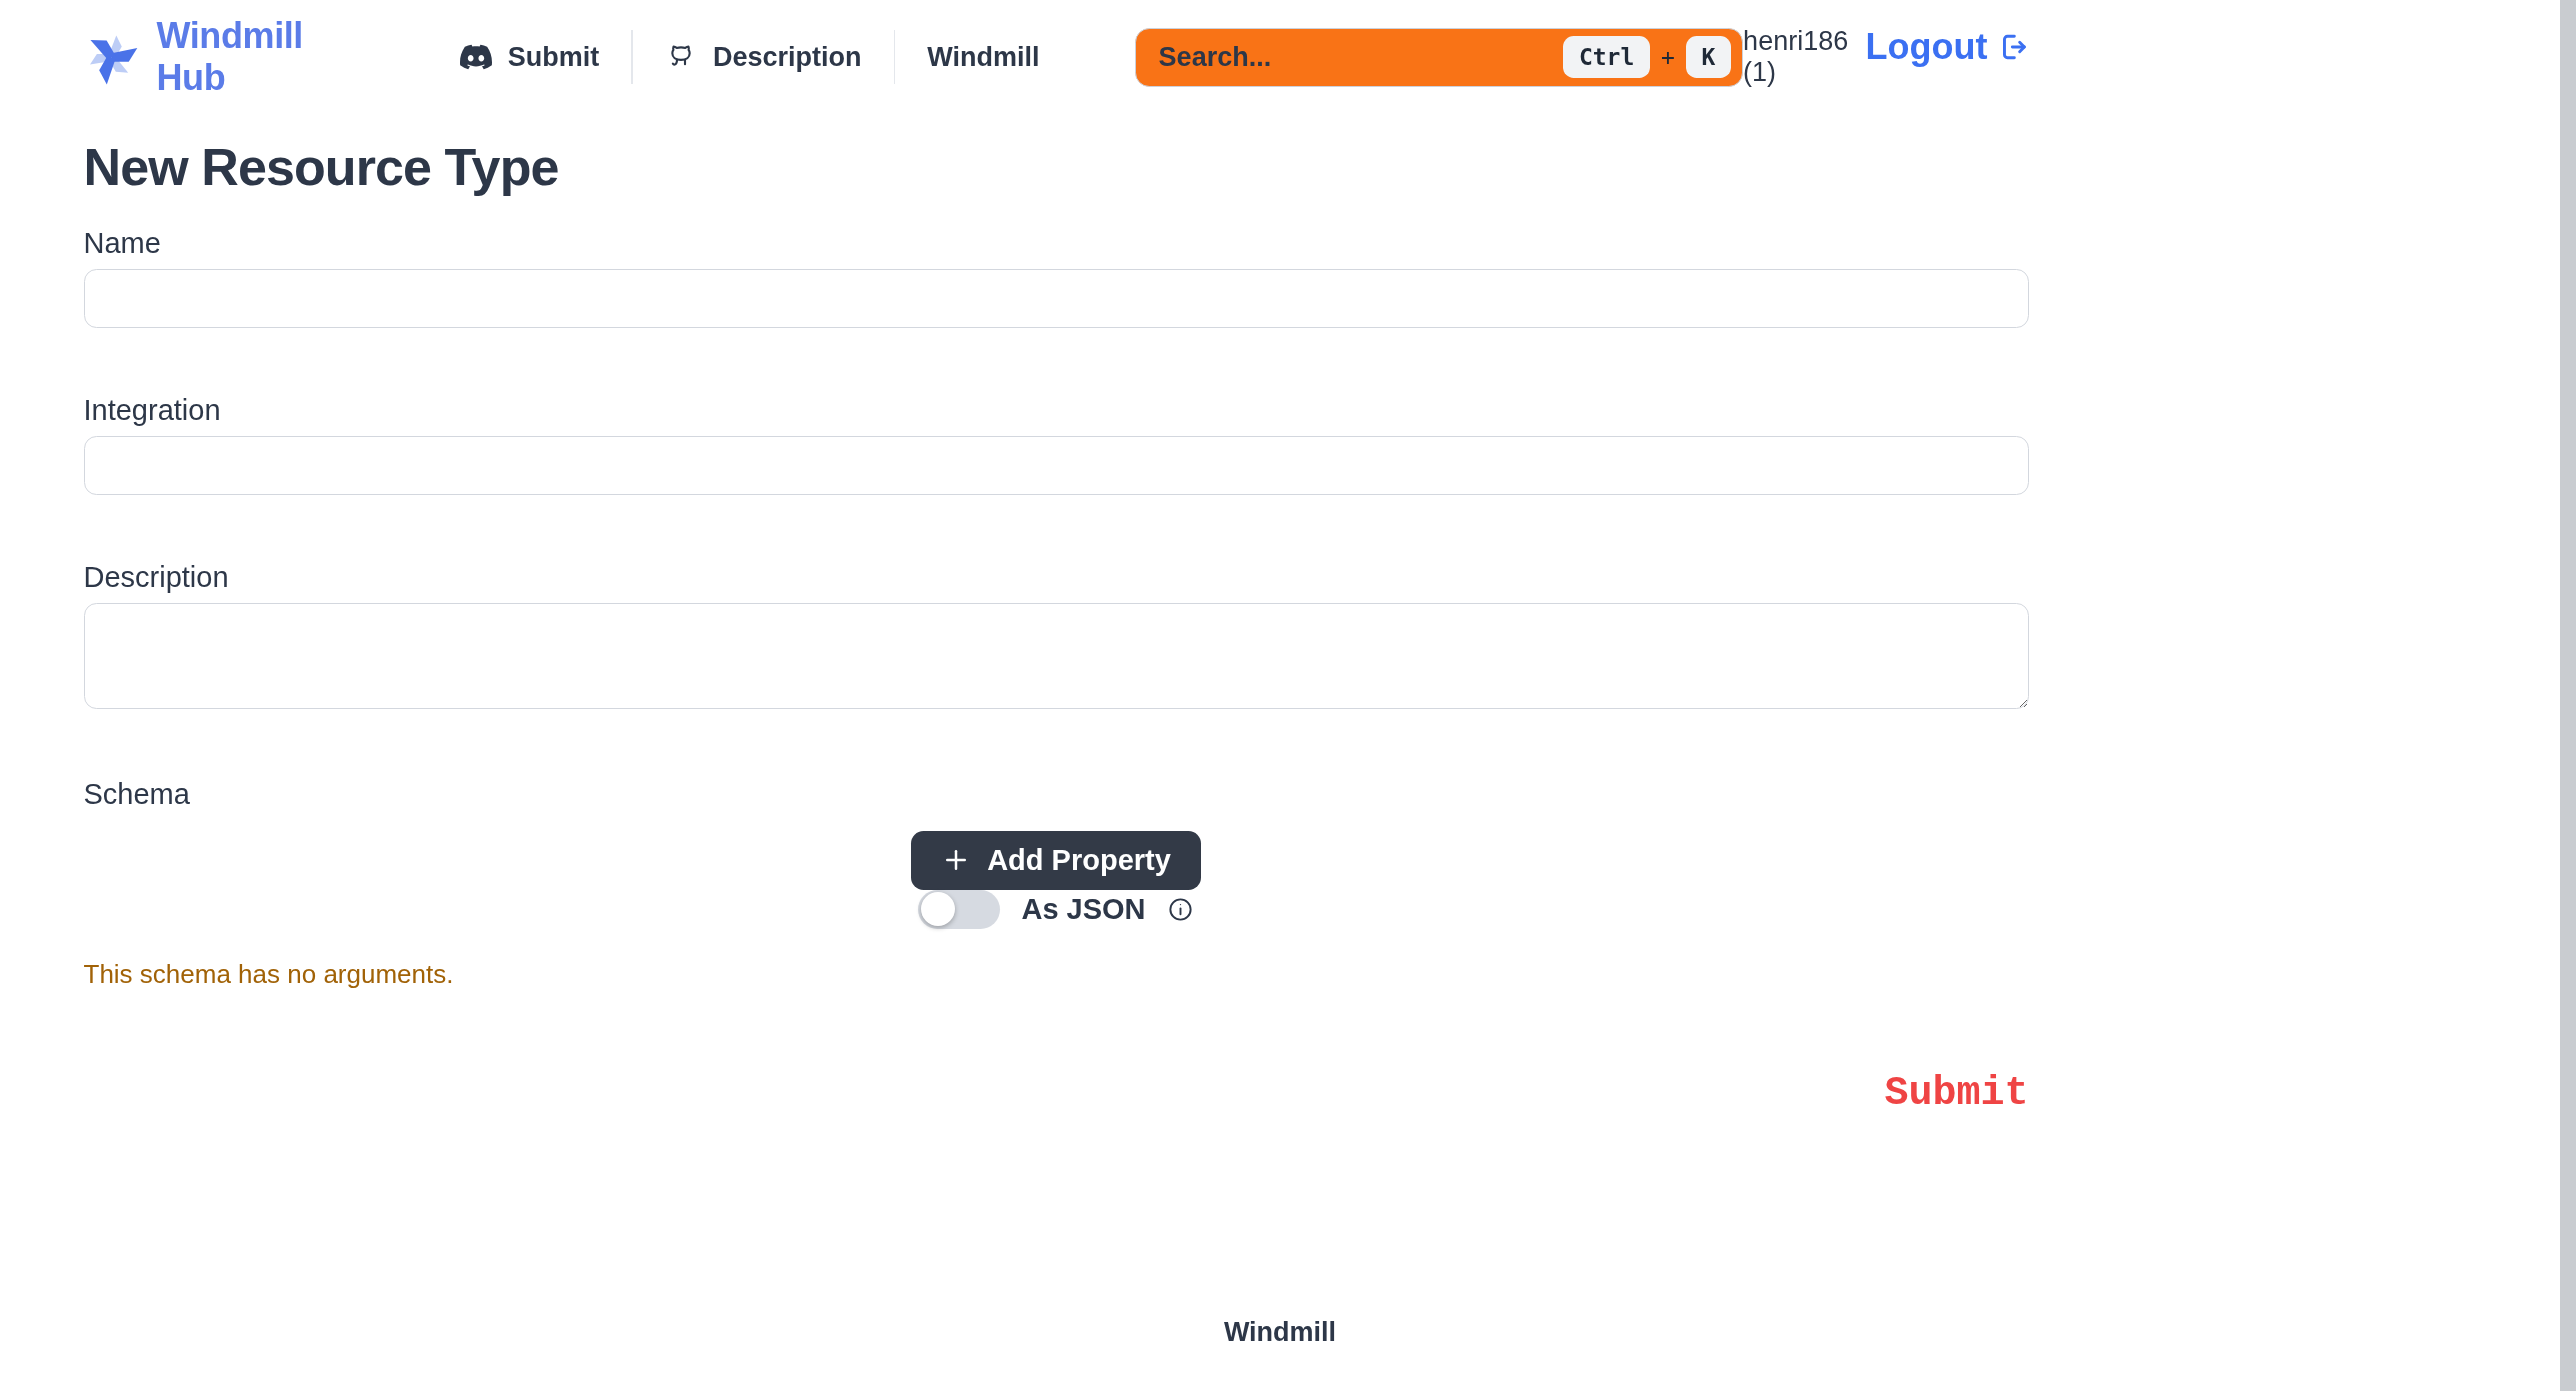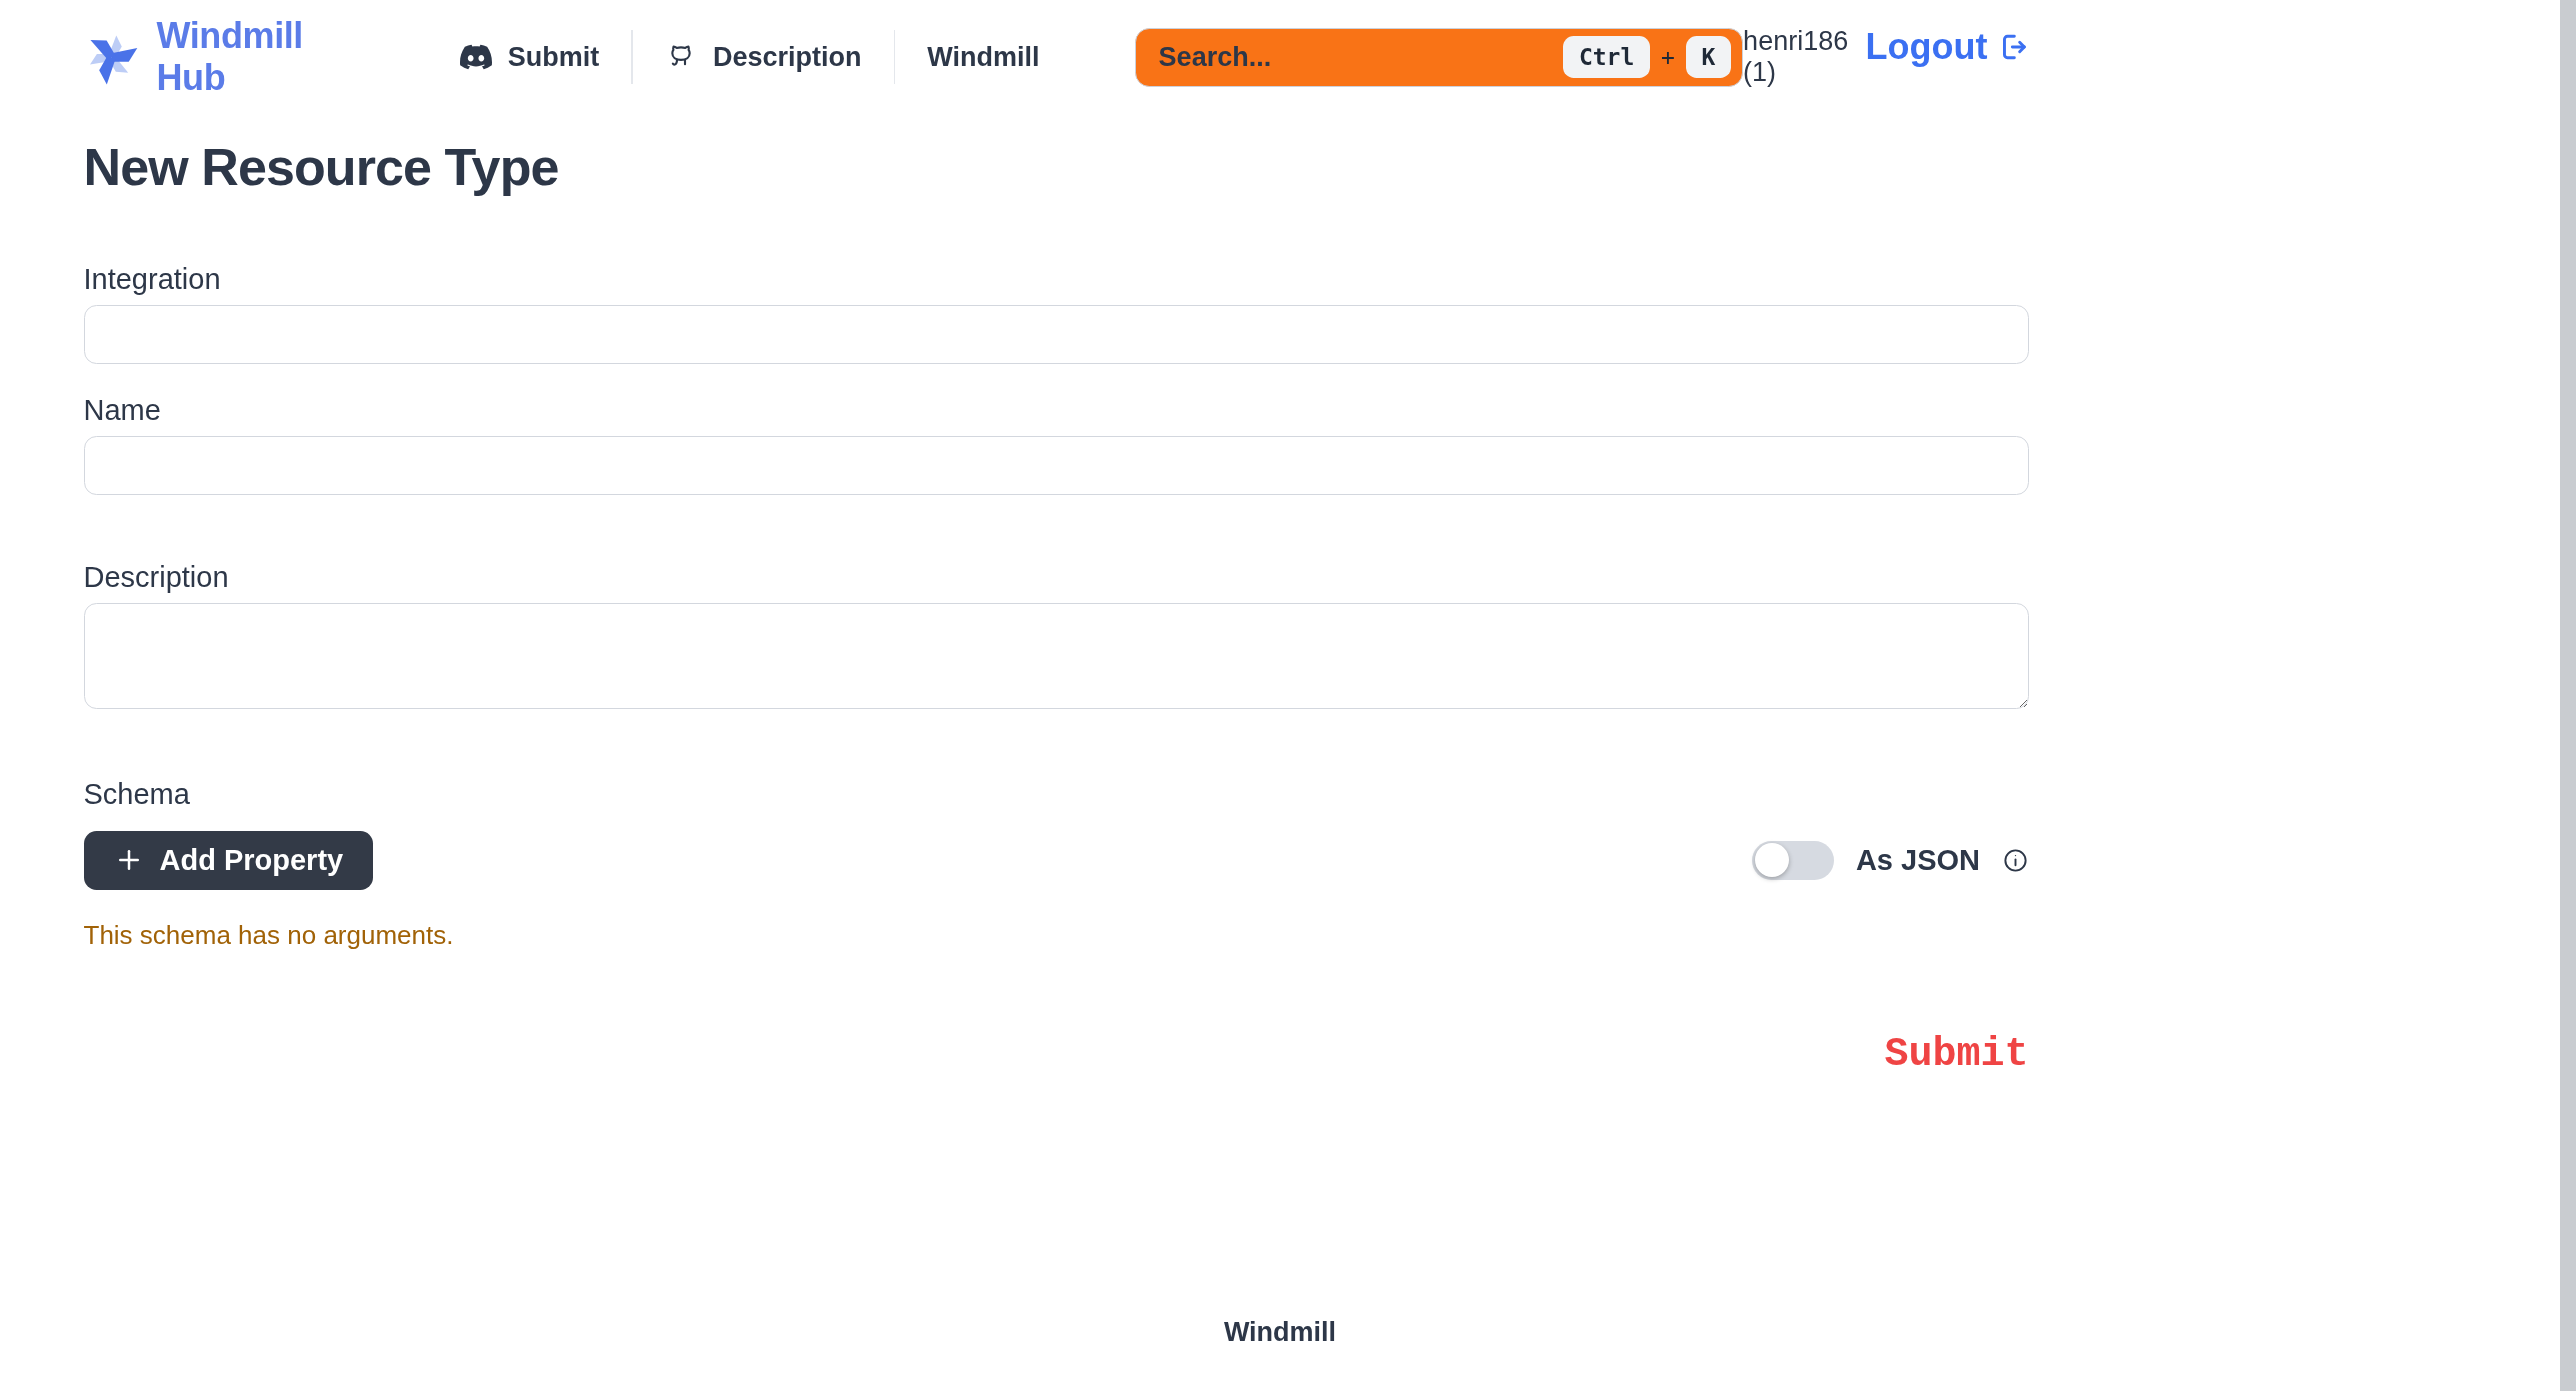--- a/index.html
+++ b/index.html
@@ -39,21 +39,21 @@
   .form-group { margin-top:66px; }
   .form-group.first { margin-top:30px; }
   .field-label { display:block; font-size:29px; color:#2d3748; margin-bottom:9px; }
   .text-input { width:100%; height:59px; border:1.8px solid #d3d7de; border-radius:12.5px;
     font-size:27px; padding:0 21.5px; color:#2d3748; outline:none;
     font-family:"Liberation Sans", sans-serif; }
   .textarea { width:100%; height:106px; border:1.8px solid #d3d7de; border-radius:12.5px;
     font-size:27px; padding:12.5px 21.5px; color:#2d3748; resize:vertical; outline:none;
     font-family:"Liberation Sans", sans-serif; }
 
-  .schema-row { display:flex; align-items:center; justify-content:space-between; margin-top:19.7px; }
+  .schema-row { display:flex; align-items:center; justify-content:space-between; margin-top:19.7px;flex-direction:column; }
   .add-btn { display:flex; align-items:center; gap:16px; background:#333a47; color:#ffffff;
     font-size:29px; font-weight:700; border:none; border-radius:12.5px; height:59px;
     padding:0 30px; cursor:pointer; font-family:"Liberation Sans", sans-serif; }
   .as-json { display:flex; align-items:center; gap:21.5px; }
   .toggle { width:82px; height:39px; background:#d6dae1; border-radius:19.7px;
     position:relative; cursor:pointer; }
   .toggle-knob { position:absolute; left:2.7px; top:2.7px; width:34px; height:34px;
     background:#ffffff; border-radius:50%; box-shadow:0 1.8px 5.4px rgba(0,0,0,0.28); }
   .as-json-label { font-size:29px; font-weight:700; color:#2d3748; }
   .schema-note { font-size:26px; color:#a16207; margin-top:30px; }
@@ -145,27 +145,27 @@
             <path d="M17 8.5 L20.5 12 L17 15.5"></path>
           </svg>
         </span>
       </span>
     </div>
   </header>
 
   <main class="container">
     <h1 class="page-title">New Resource Type</h1>
 
+    <div class="form-group first">
+      <label class="field-label">Name</label>
+      <input class="text-input" type="text" value="" style="">
+    </div>
+
     <div class="form-group">
       <label class="field-label">Integration</label>
-      <input class="text-input" type="text" value="" style="">
-    </div>
-
-    <div class="form-group first">
-      <label class="field-label">Name</label>
       <input class="text-input" type="text" value="" style="">
     </div>
 
     <div class="form-group">
       <label class="field-label">Description</label>
       <textarea class="textarea" style=""></textarea>
     </div>
 
     <div class="form-group">
       <label class="field-label">Schema</label>

